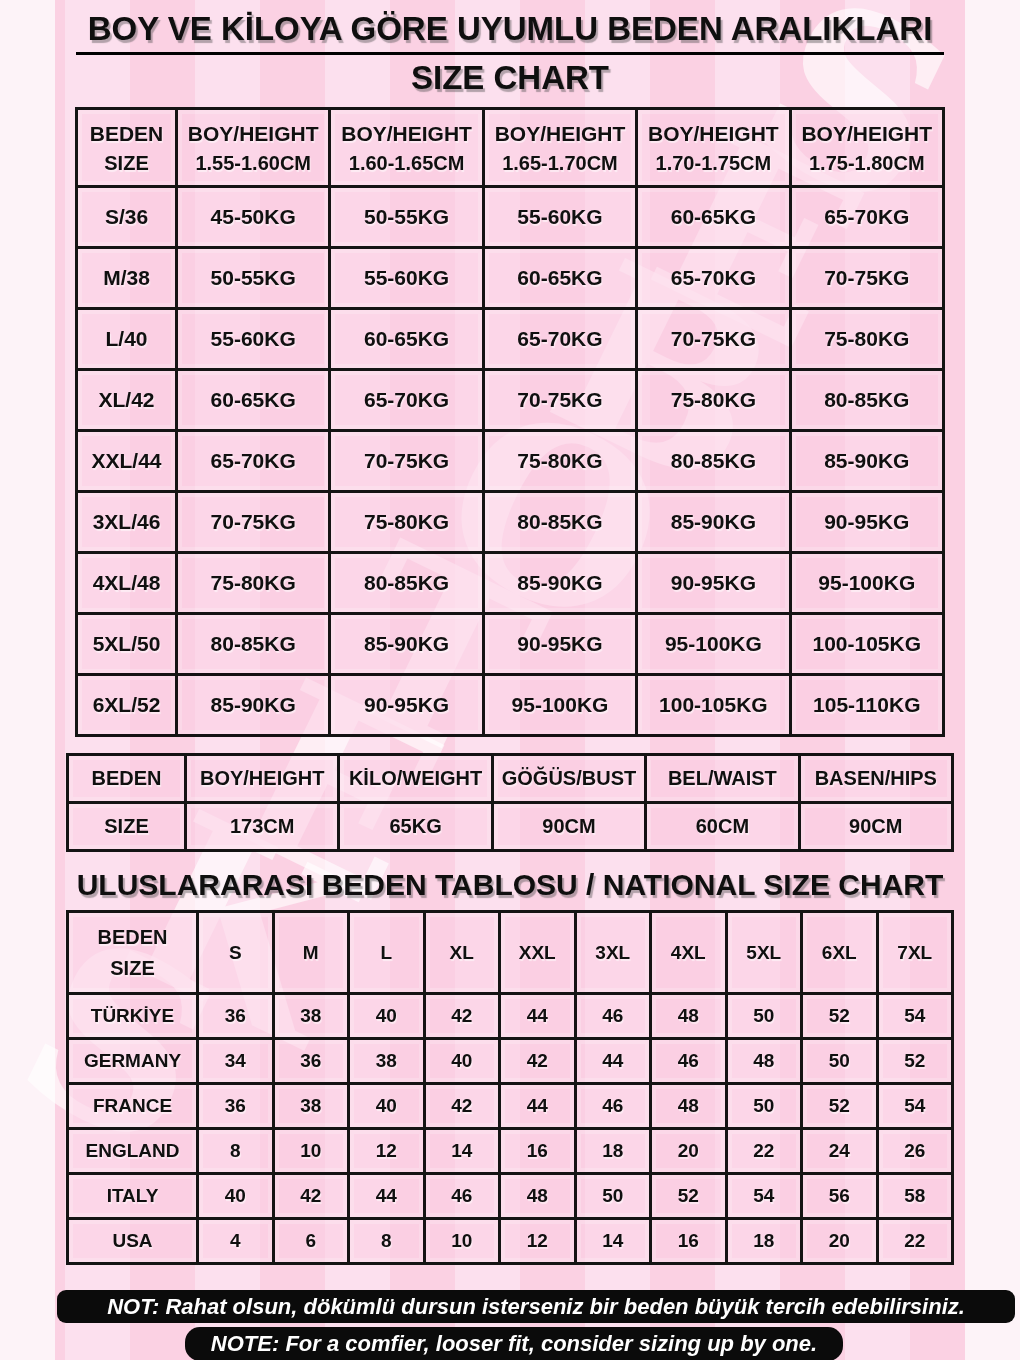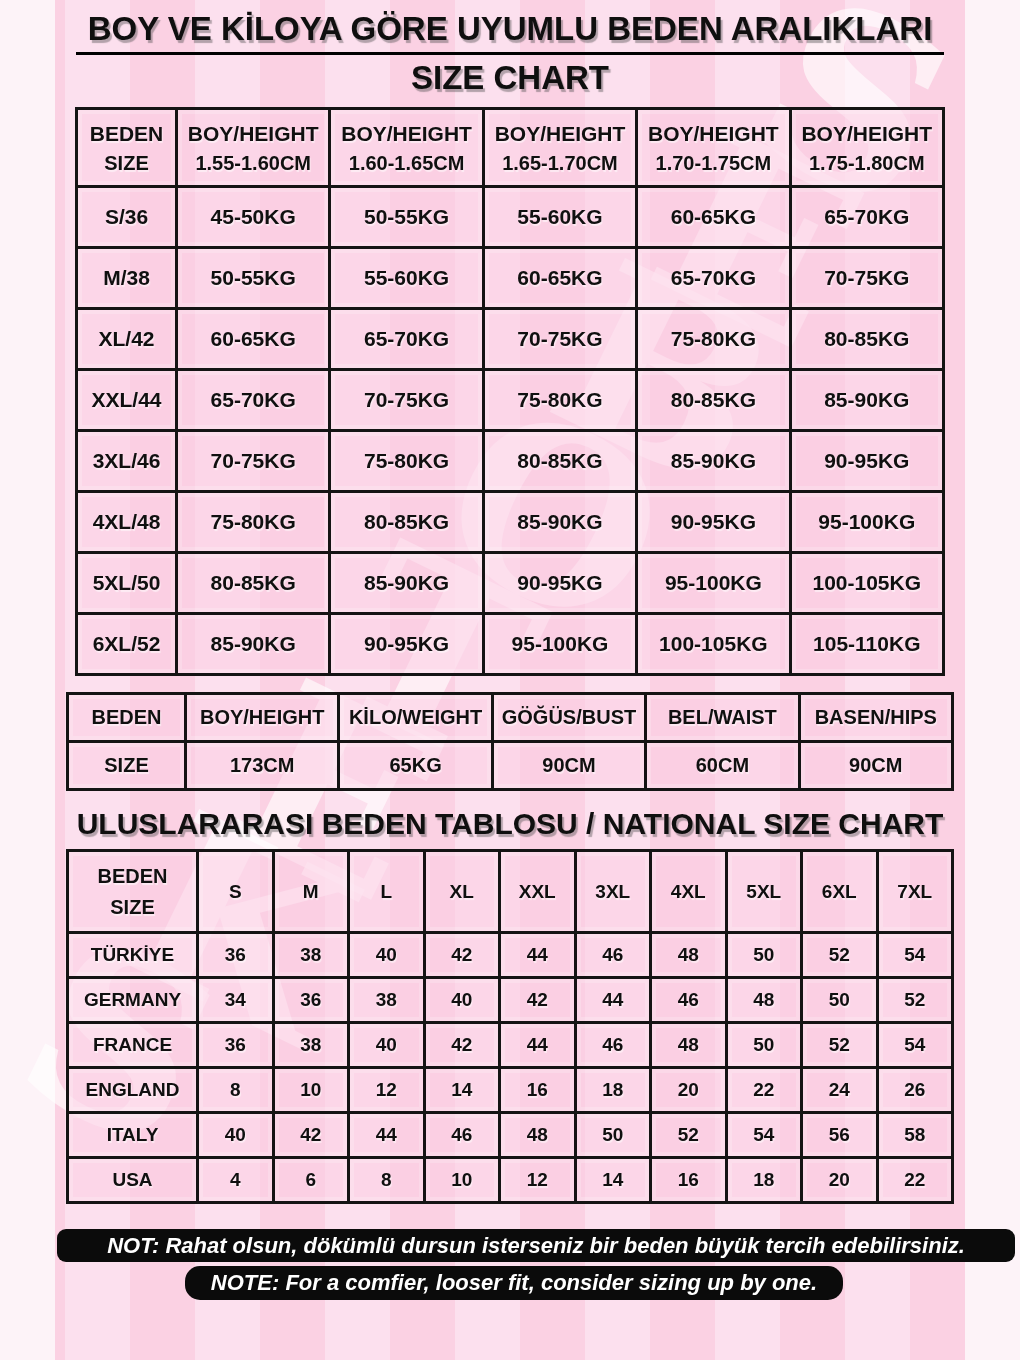--- a/index.html
+++ b/index.html
@@ -162,20 +162,28 @@
 
           <tr>
             <th>M/38</th>
             <td>50-55KG</td>
             <td>55-60KG</td>
             <td>60-65KG</td>
             <td>65-70KG</td>
             <td>70-75KG</td>
           </tr>
 
+          <tr>
+            <th>L/40</th>
+            <td>55-60KG</td>
+            <td>60-65KG</td>
+            <td>65-70KG</td>
+            <td>70-75KG</td>
+            <td>75-80KG</td>
+          </tr>
 
           <tr>
             <th>XL/42</th>
             <td>60-65KG</td>
             <td>65-70KG</td>
             <td>70-75KG</td>
             <td>75-80KG</td>
             <td>80-85KG</td>
           </tr>
 

